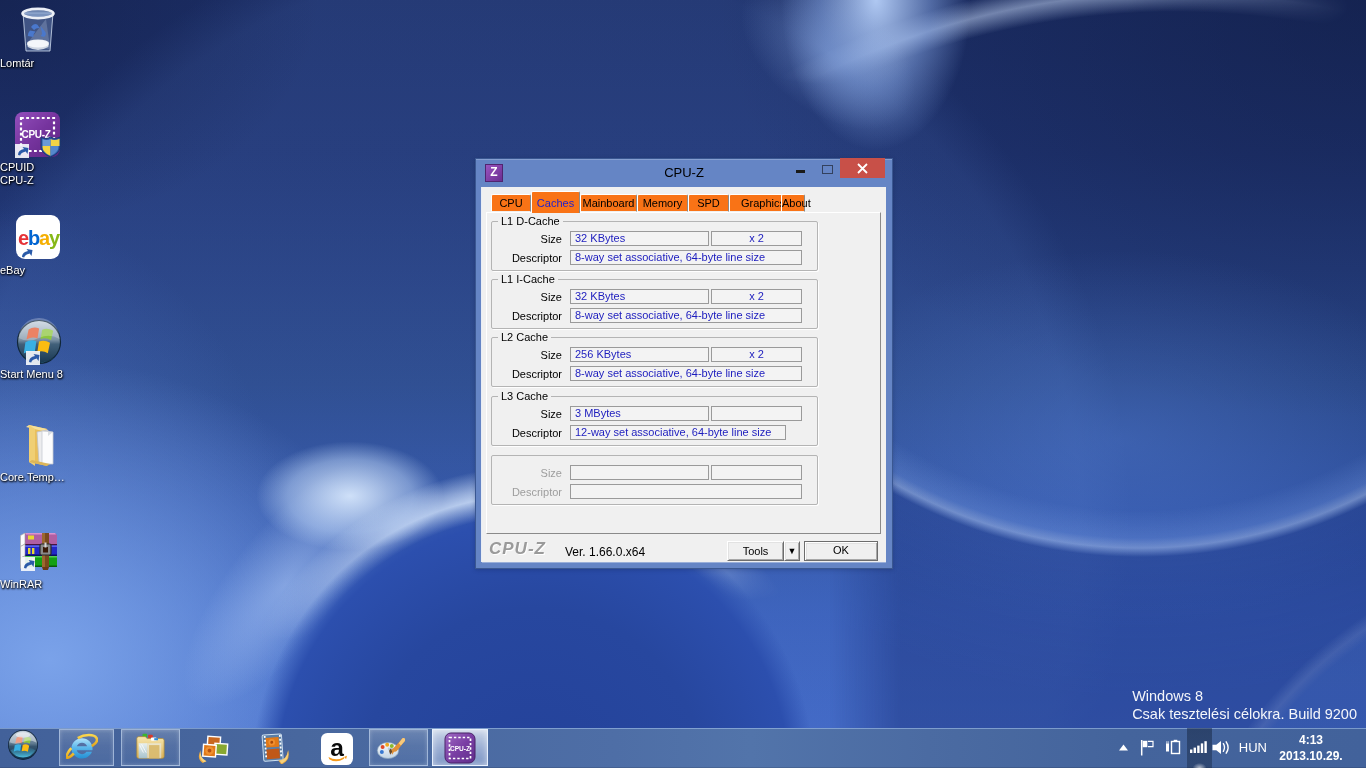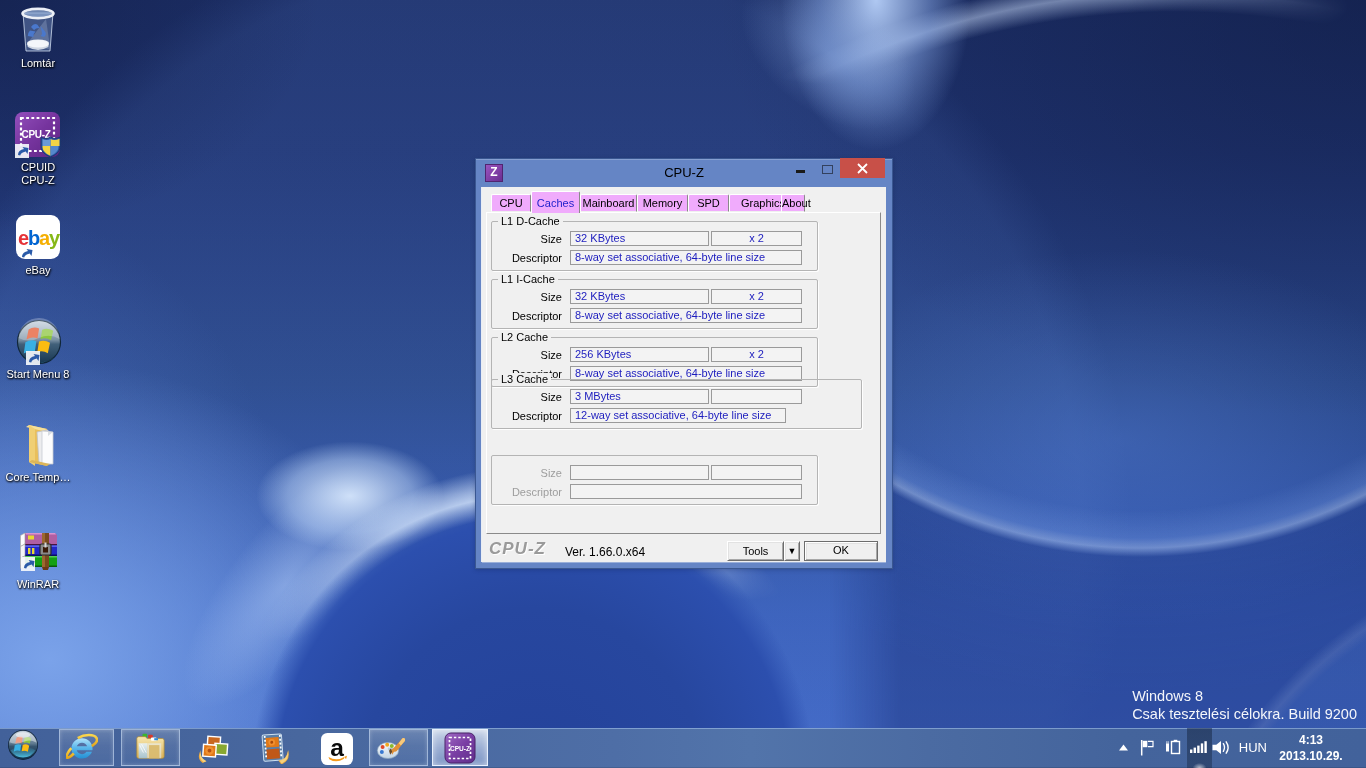--- a/index.html
+++ b/index.html
@@ -20,37 +20,37 @@
  radial-gradient(circle at 353px 348px, #24429a 0px, #27479f 170px, #2c4fae 256px, rgba(44,79,174,0) 282px);}
 #w_ring{left:180px;top:430px;width:720px;height:338px;background:radial-gradient(circle at 353px 348px, rgba(255,255,255,0) 262px, rgba(218,234,255,.85) 283px, rgba(218,234,255,0) 312px);-webkit-mask-image:linear-gradient(175deg, #000 22%, transparent 55%);mask-image:linear-gradient(175deg, #000 22%, transparent 55%);}
 #w_rimr{-webkit-mask-image:radial-gradient(ellipse 560px 130px at 200px 0px,#000 30%,transparent 70%);mask-image:radial-gradient(ellipse 560px 130px at 200px 0px,#000 30%,transparent 70%);}
 #w_haze{left:728px;top:-8px;width:200px;height:120px;background:radial-gradient(ellipse 50% 50% at 50% 50%, rgba(150,182,238,.4), rgba(150,182,238,0) 100%);transform:rotate(38deg);}
 #w_beam{left:135px;top:530px;width:300px;height:110px;background:radial-gradient(ellipse 50% 50% at 50% 50%, rgba(185,210,250,.5), rgba(185,210,250,0) 100%);transform:rotate(-52deg);}
 #w_rimbr{left:830px;top:430px;width:536px;height:338px;background:
  radial-gradient(circle at 790px 570px, rgba(74,116,200,.28) 0px, rgba(74,116,200,.28) 440px, rgba(205,225,255,.14) 450px, rgba(74,116,200,0) 462px),
  radial-gradient(circle at 310px -382px, rgba(120,160,235,0) 462px, rgba(140,175,240,.22) 490px, rgba(225,238,255,.32) 500px, rgba(26,48,122,.38) 509px, rgba(26,48,122,.46) 650px, rgba(26,48,122,.46) 1000px);
  -webkit-mask-image:linear-gradient(90deg, transparent 0px, #000 70px);mask-image:linear-gradient(90deg, transparent 0px, #000 70px);}
 
-.dico{position:absolute;width:76px;text-align:center;color:#fff;font-size:11px;}
+.dico{position:absolute;width:76px;text-align:left;color:#fff;font-size:11px;}
 .dico .lbl{margin-top:2px;line-height:13px;text-shadow:0 1px 2px #000,1px 1px 2px rgba(0,0,0,.9);}
 .dico svg{display:block;margin:0 auto;}
 
 #wmark{position:absolute;right:9px;top:687px;text-align:left;color:rgba(255,255,255,.95);font-size:14.5px;line-height:18px;}
 
 #win{position:absolute;left:475px;top:158px;width:416px;height:409px;background:#6585c5;border:1px solid #3a5791;box-shadow:inset 0 1px 0 rgba(255,255,255,.22),0 1px 4px rgba(10,25,60,.25);}
 #ttl{position:absolute;left:0;top:0;width:100%;height:28px;}
 #ttl .cap{position:absolute;left:0;right:0;top:6px;text-align:center;font-size:13px;color:#000;}
 #zi{position:absolute;left:9px;top:5px;width:16px;height:16px;background:linear-gradient(135deg,#9a55c0,#6a2d90);border:1px solid #502570;color:#fff;font-weight:bold;font-size:12px;text-align:center;line-height:15px;}
 #bmin{position:absolute;left:320px;top:11px;width:9px;height:3px;background:#1a1a1a;}
 #bmax{position:absolute;left:346px;top:6px;width:11px;height:9px;box-sizing:border-box;border:1px solid #33415e;}
 #bclose{position:absolute;left:364px;top:-1px;width:45px;height:20px;background:#c85048;}
 #bclose svg{position:absolute;left:17px;top:5px;}
 #client{position:absolute;left:6px;top:28px;width:404px;height:375px;background:#f0f0f0;box-shadow:-1px 0 0 #e8edf5,0 1px 0 rgba(255,255,255,.35);}
 
-.tab{position:absolute;top:7px;height:18px;background:#f0abfc;border:1px solid;border-color:#fff #8a8a8a #f0f0f0 #fff;border-radius:2px 2px 0 0;font-size:11px;color:#000;text-align:center;line-height:17px;box-sizing:border-box;}
+.tab{position:absolute;top:7px;height:18px;background:#f97316;border:1px solid;border-color:#fff #8a8a8a #f0f0f0 #fff;border-radius:2px 2px 0 0;font-size:11px;color:#000;text-align:center;line-height:17px;box-sizing:border-box;}
 .tab.sel{top:4px;height:22px;line-height:23px;color:#2222cc;border-bottom:none;z-index:3;}
 #tpage{position:absolute;left:4px;top:25px;width:395px;height:322px;background:#f0f0f0;border:1px solid;border-color:#fff #8a8a8a #8a8a8a #fff;box-sizing:border-box;}
 
 .grp{position:absolute;left:9px;width:325px;height:48px;border:1px solid #b4b4b4;border-radius:2px;box-shadow:1px 1px 0 rgba(255,255,255,.9);}
 .grp .gl{position:absolute;left:6px;top:-7px;background:#f0f0f0;padding:0 3px;font-size:11px;color:#000;line-height:13px;}
 .rl{position:absolute;left:0;width:70px;text-align:right;color:#000;font-size:11px;}
 .fld{position:absolute;box-sizing:border-box;height:15px;background:#f3f3f3;border:1px solid #9a9a9a;font-size:11px;color:#1c1cbe;line-height:13px;padding-left:4px;white-space:nowrap;overflow:hidden;}
 .fld.ctr{text-align:center;padding-left:0;}
 .grp.dis .rl{color:#9d9d9d;}
 
@@ -255,21 +255,21 @@
 
   <div class="grp" style="top:150px;">
    <div class="gl">L2 Cache</div>
    <div class="rl" style="top:11px;">Size</div>
    <div class="fld" style="left:78px;top:9px;width:139px;">256 KBytes</div>
    <div class="fld ctr" style="left:219px;top:9px;width:91px;">x 2</div>
    <div class="rl" style="top:30px;">Descriptor</div>
    <div class="fld" style="left:78px;top:28px;width:232px;">8-way set associative, 64-byte line size</div>
   </div>
 
-  <div class="grp" style="top:192px;padding-left:44px;">
+  <div class="grp" style="top:209px;">
    <div class="gl">L3 Cache</div>
    <div class="rl" style="top:11px;">Size</div>
    <div class="fld" style="left:78px;top:9px;width:139px;">3 MBytes</div>
    <div class="fld ctr" style="left:219px;top:9px;width:91px;"></div>
    <div class="rl" style="top:30px;">Descriptor</div>
    <div class="fld" style="left:78px;top:28px;width:216px;">12-way set associative, 64-byte line size</div>
   </div>
 
   <div class="grp dis" style="top:268px;">
    <div class="rl" style="top:11px;">Size</div>

